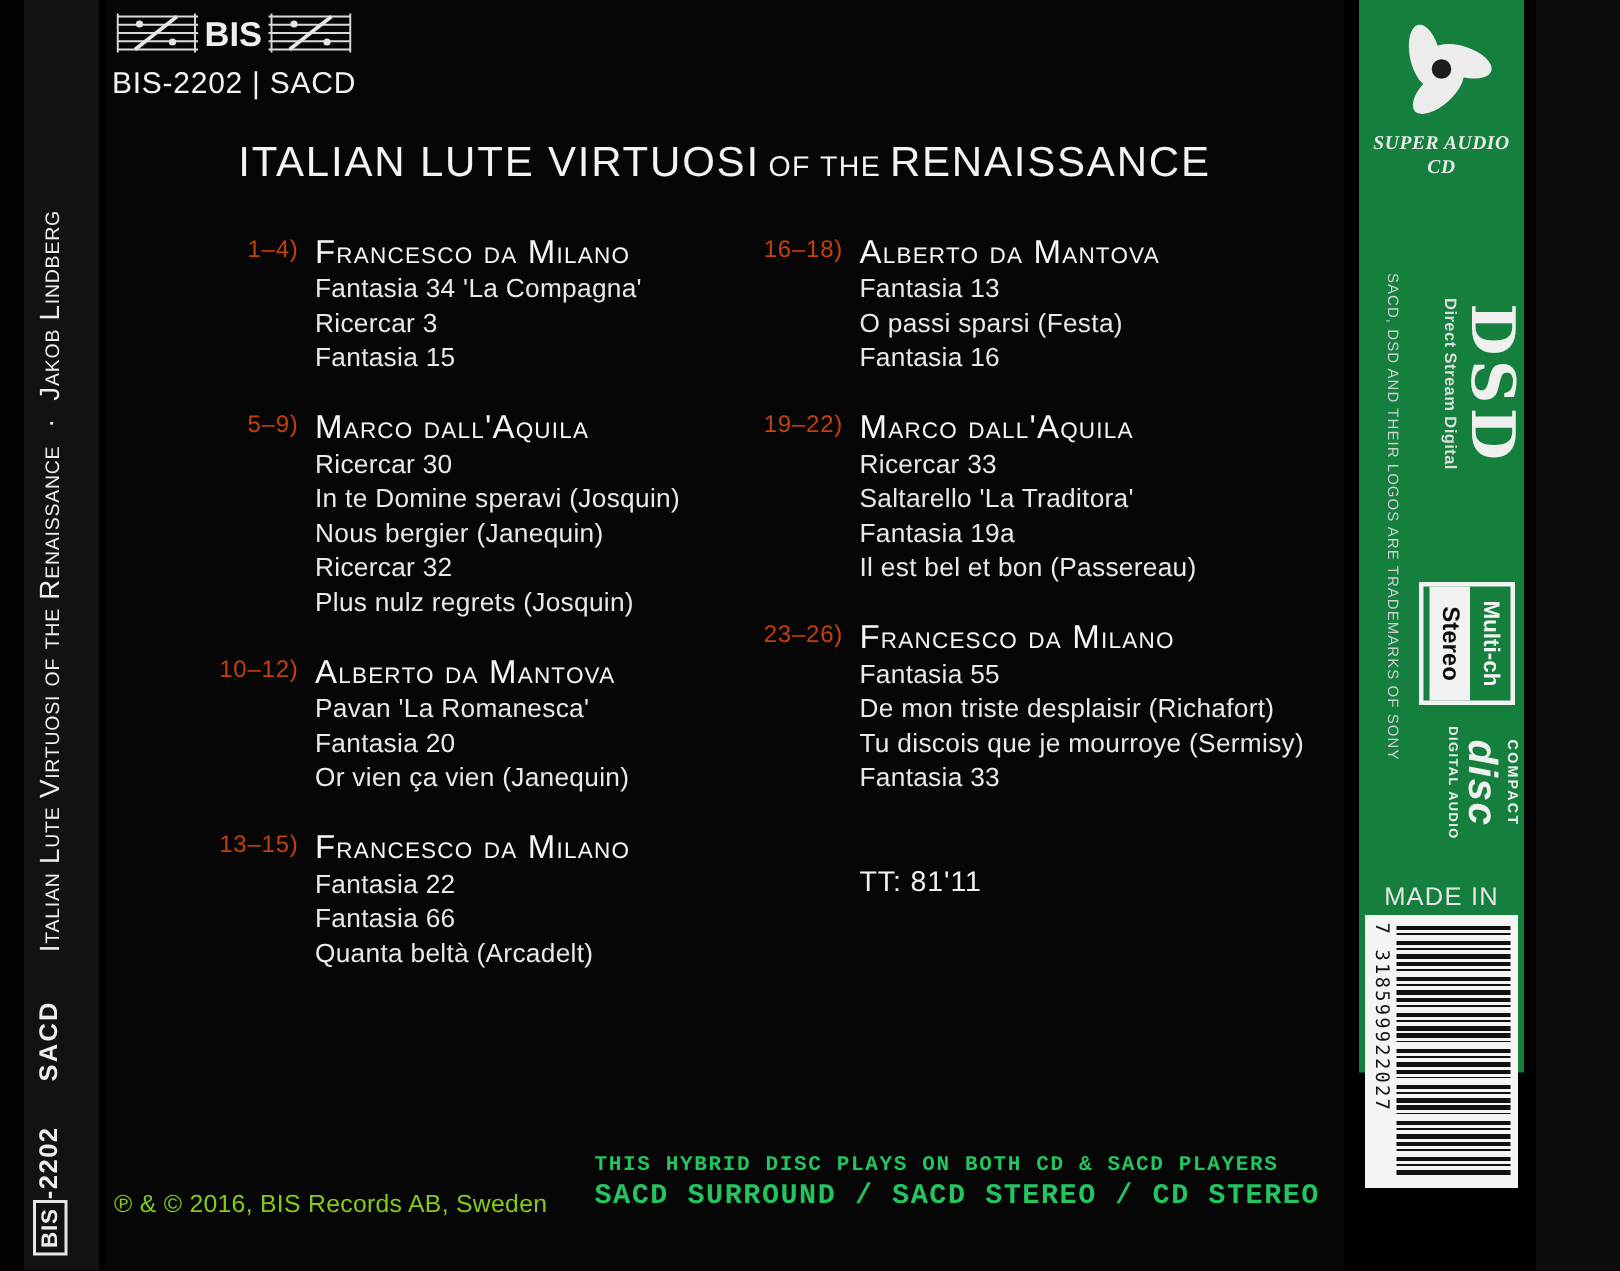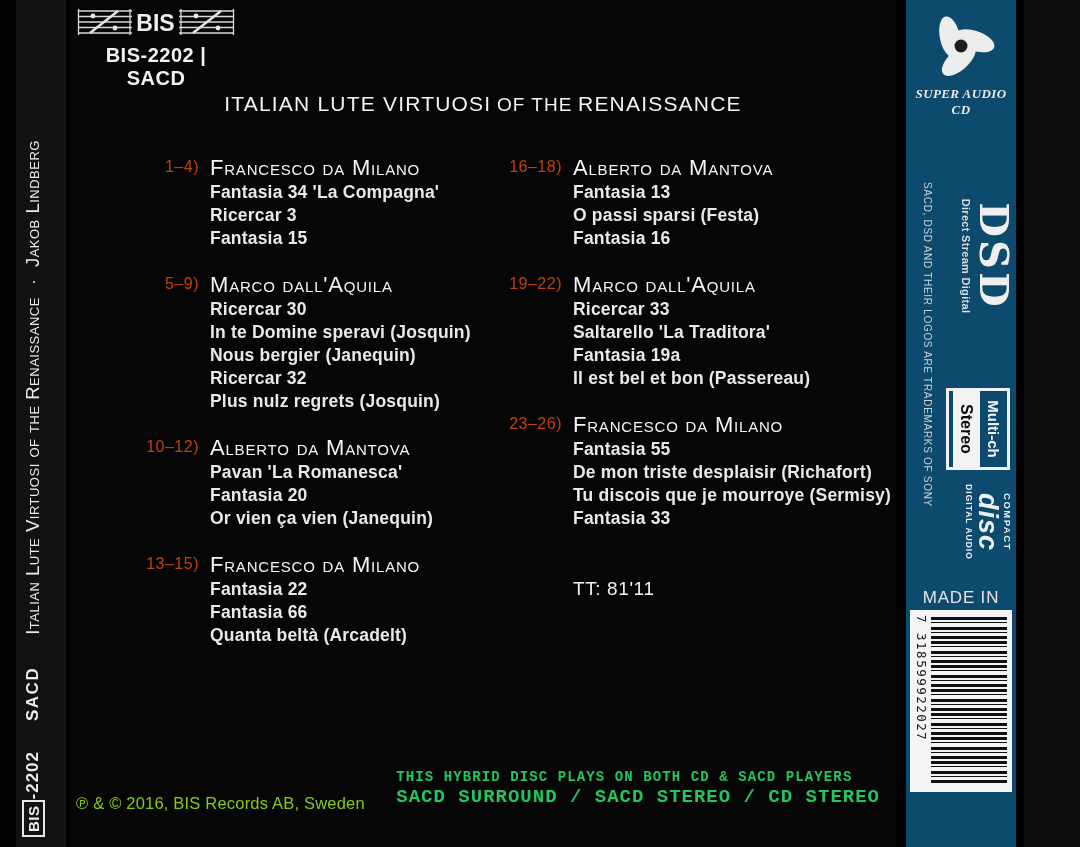--- a/index.html
+++ b/index.html
@@ -2,42 +2,42 @@
 <html><head>
 <meta charset="utf-8">
 <style>
   html,body{margin:0;padding:0;background:#000;}
   .cover{position:relative;width:1080px;height:847px;background:#000;overflow:hidden;
          font-family:"Liberation Sans",sans-serif;color:#ececec;}
   
   .spine-left{position:absolute;left:0;top:0;width:66px;height:847px;
               background:linear-gradient(90deg,#030303 0 16px,#121212 16px);}
   .main{position:absolute;left:70px;top:0;width:826px;height:847px;background:#060606;}
-  .panel{position:absolute;left:906px;top:0;width:110px;height:847px;background:#0c4a6e;}
+  .panel{position:absolute;left:906px;top:0;width:110px;height:715px;background:#15803d;}
   .spine-right{position:absolute;left:1024px;top:0;width:56px;height:847px;background:#0d0d0d;}
   .seam{position:absolute;top:0;bottom:0;background:#000;}
   
   .brand{position:absolute;left:4px;top:7px;width:164px;text-align:center;}
-  .catalog-line{margin-top:3px;font-size:20px;font-weight:700;letter-spacing:.5px;color:#f2f2f2;}
+  .catalog-line{margin-top:3px;font-size:20px;font-weight:400;letter-spacing:.5px;color:#f2f2f2;}
   
   .title{position:absolute;left:0;top:92px;width:826px;text-align:center;
          font-weight:500;color:#f3f3f3;letter-spacing:1.2px;}
-  .title .big{font-size:21px;text-transform:uppercase;margin-top:28px;}
+  .title .big{font-size:28px;text-transform:uppercase;margin-top:28px;}
   .title .small{font-size:19px;text-transform:uppercase;letter-spacing:1px;}
   
   .col{position:absolute;top:154px;}
   .col-left{left:45px;width:382px;}
   .col-right{left:408px;width:418px;}
   .group{display:flex;margin-bottom:21px;}
   .range{width:84px;text-align:right;margin-right:11px;font-size:16px;
          letter-spacing:.5px;color:#c2410c;padding-top:4px;flex:none;}
   .ginfo{flex:1;}
   .composer{font-variant:small-caps;font-size:22px;line-height:27px;font-weight:500;
             letter-spacing:.8px;color:#f5f5f5;}
-  .track{font-size:17.5px;line-height:23px;color:#e9e9e9;letter-spacing:.2px;font-weight:bold;}
+  .track{font-size:17.5px;line-height:23px;color:#e9e9e9;letter-spacing:.2px;}
   .tt{margin-top:48px;margin-left:95px;font-size:19px;letter-spacing:.6px;color:#f0f0f0;}
   
   .artist-line{position:absolute;left:0;top:686px;width:826px;text-align:center;color:#f2f2f2;}
   .artist-name{font-variant:small-caps;font-size:27px;font-weight:500;letter-spacing:1px;}
   .artist-instr{font-style:italic;font-size:24px;letter-spacing:.3px;}
   
   .copyright{position:absolute;left:6px;top:794px;font-size:16.5px;color:#84cc16;letter-spacing:.2px;}
   .hybrid{position:absolute;right:16px;top:768px;text-align:left;color:#22c55e;font-family:Liberation Mono, monospace;}
   .hybrid-1{font-size:14px;font-weight:700;letter-spacing:1.1px;line-height:18px;}
   .hybrid-2{font-size:19px;font-weight:700;letter-spacing:1px;line-height:23px;}

